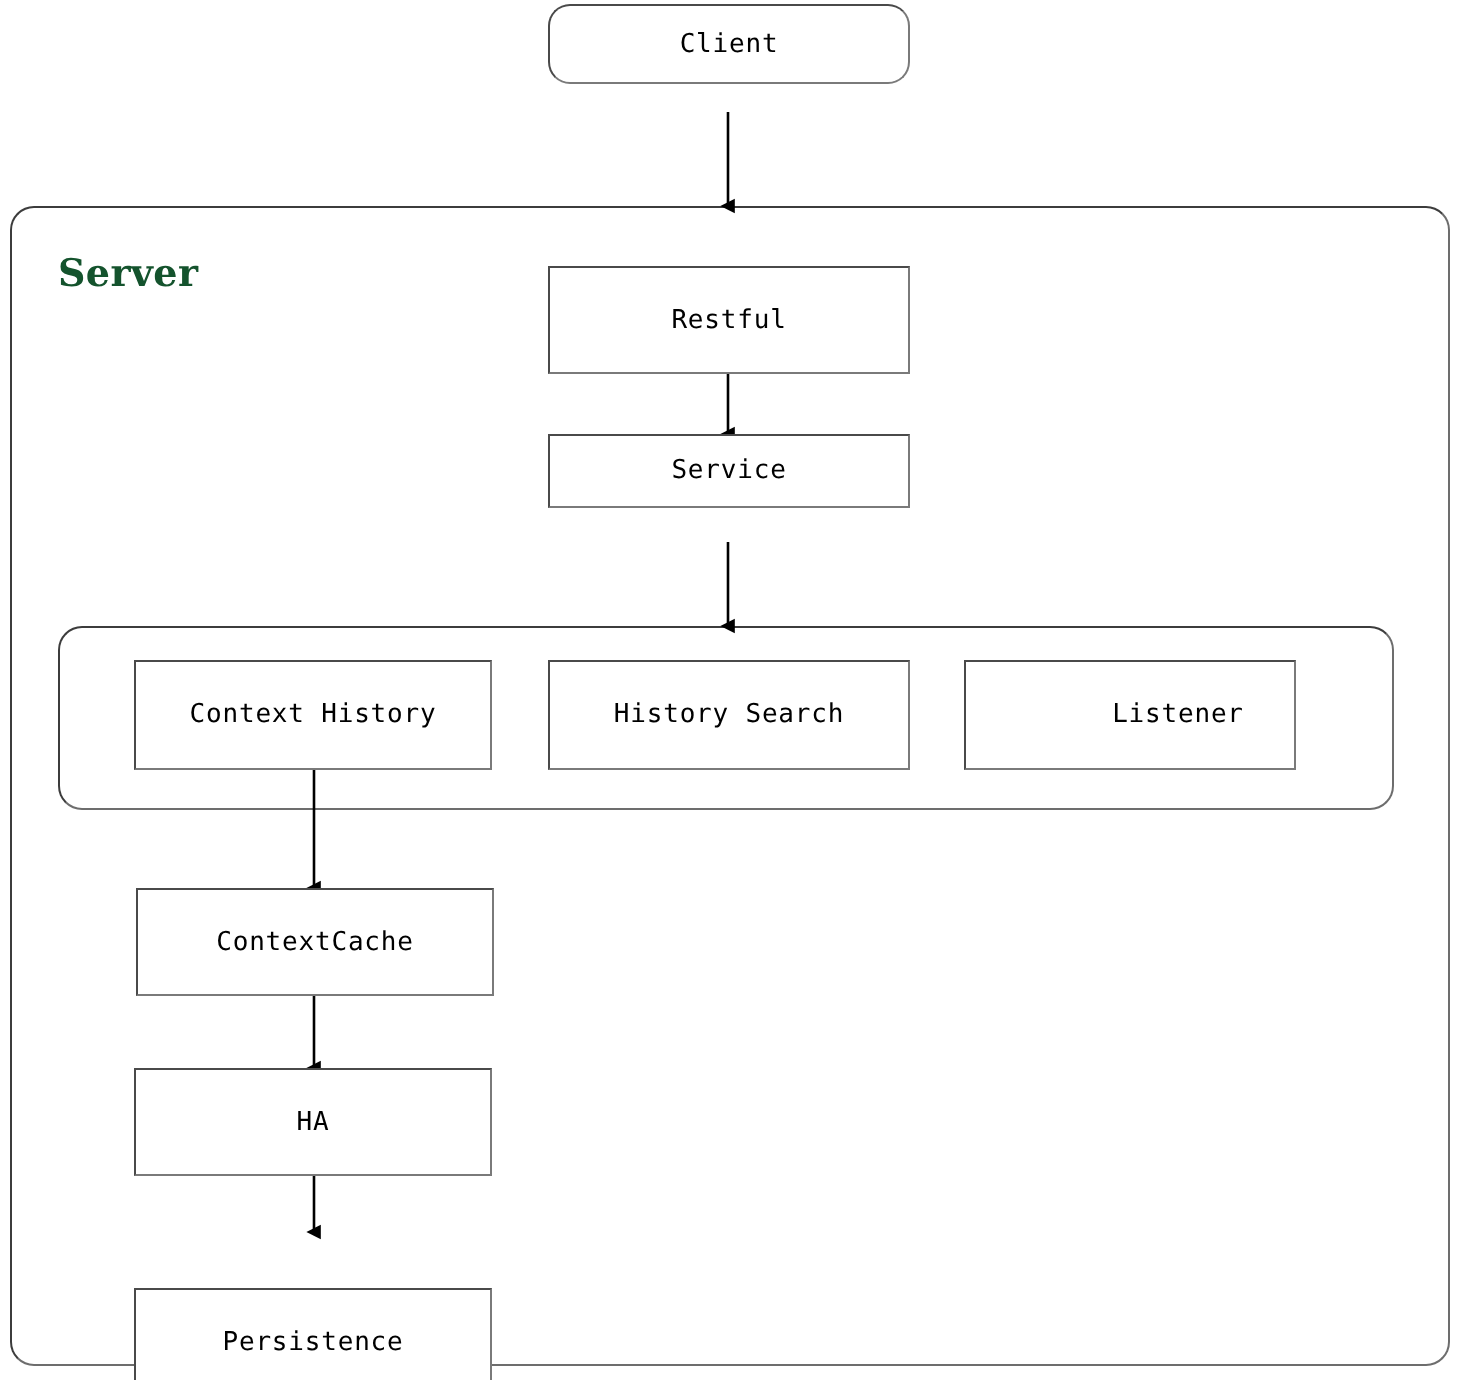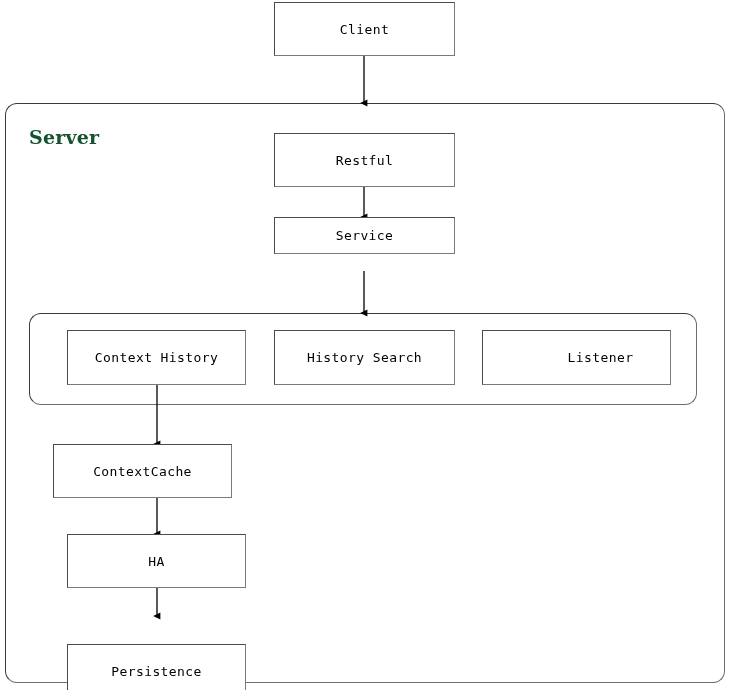--- a/index.html
+++ b/index.html
@@ -82,45 +82,45 @@
     <g stroke="#000000" stroke-width="1.3" fill="none" marker-end="url(#arrowhead)">
       <line x1="364" y1="56" x2="364" y2="103"></line>
       <line x1="364" y1="187" x2="364" y2="217"></line>
       <line x1="364" y1="271" x2="364" y2="313"></line>
       <line x1="157" y1="385" x2="157" y2="444"></line>
       <line x1="157" y1="498" x2="157" y2="534"></line>
       <line x1="157" y1="588" x2="157" y2="616"></line>
     </g>
   </svg>
 
-  <div class="node" style="left:274px; top:2px; width:181px; height:54px;">
+  <div class="node" style="left:274px; top:2px; width:181px; height:40px;border-radius:11px;">
     <span>Client</span>
   </div>
 
   <div class="node" style="left:274px; top:133px; width:181px; height:54px;text-align:center;">
     <span>Restful</span>
   </div>
 
   <div class="node" style="left:274px; top:217px; width:181px; height:37px;">
     <span>Service</span>
   </div>
 
   <div class="node" style="left:67px; top:330px; width:179px; height:55px;">
     <span>Context History</span>
   </div>
 
   <div class="node" style="left:274px; top:330px; width:181px; height:55px;">
     <span>History Search</span>
   </div>
 
-  <div class="node" style="left:482px; top:330px; width:189px; height:55px;padding-left:48px;">
+  <div class="node" style="left:482px; top:330px; width:166px; height:55px;padding-left:48px;">
     <span>Listener</span>
   </div>
 
-  <div class="node" style="left:53px; top:444px; width:179px; height:54px;text-align:right;">
+  <div class="node" style="left:68px; top:444px; width:179px; height:54px;text-align:right;">
     <span>ContextCache</span>
   </div>
 
   <div class="node" style="left:67px; top:534px; width:179px; height:54px;">
     <span>HA</span>
   </div>
 
   <div class="node" style="left:67px; top:616px; width:179px; height:54px;margin-top:28px;">
     <span>Persistence</span>
   </div>

